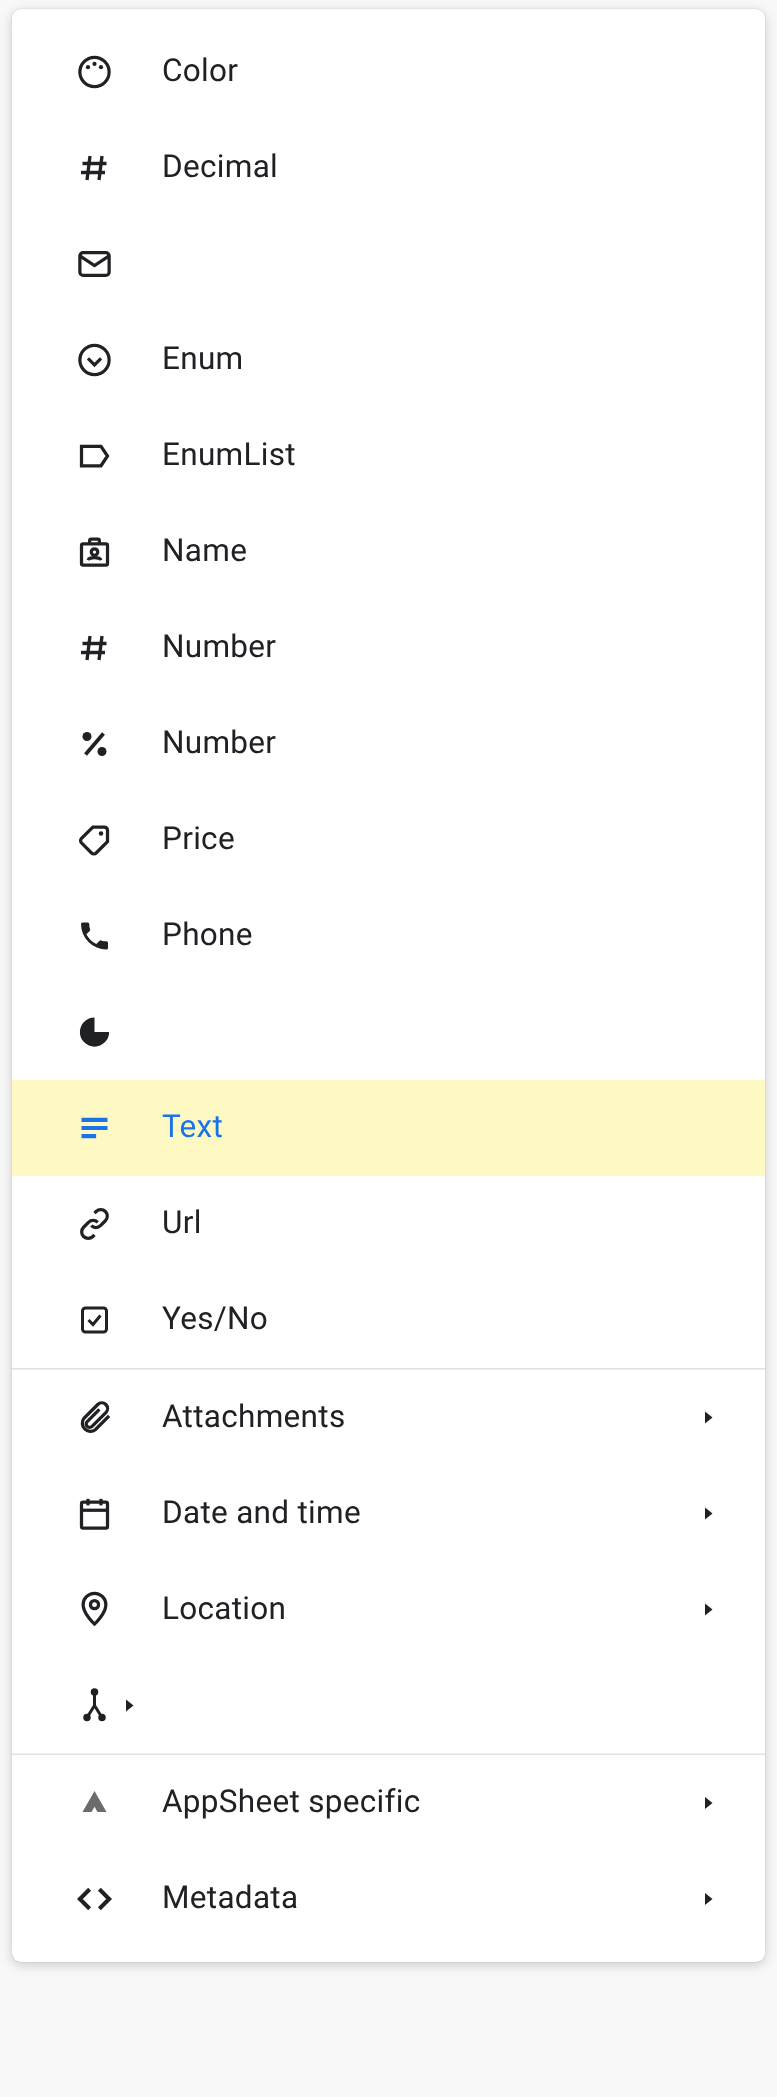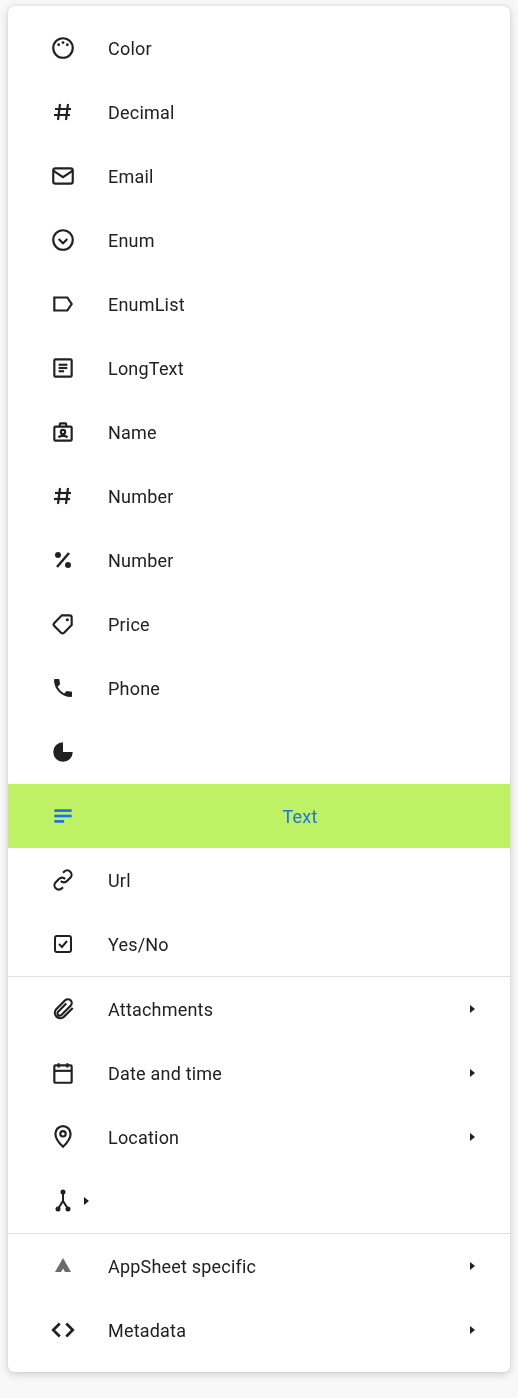--- a/index.html
+++ b/index.html
@@ -23,36 +23,35 @@
     }
     .item {
       display: flex;
       align-items: center;
       height: 64px;
       padding: 0 18px 0 40px;
       cursor: pointer;
       position: relative;
     }
     .item.selected {
-      background: #bef264;
+      background: #fef9c3;
       color: #1a73e8;
-      text-align: center;
     }
     .item.selected .label { color: #1a73e8; }
     .item.selected .icon svg { stroke: #1a73e8; fill: #1a73e8; }
     .icon {
       width: 30px;
       height: 30px;
       display: flex;
       align-items: center;
       justify-content: center;
       flex-shrink: 0;
     }
     .label {
-      font-size: 18px;
+      font-size: 21px;
       color: #202124;
       margin-left: 30px;
       flex: 1;
       letter-spacing: 0.2px;
     }
     .arrow {
       width: 16px;
       height: 16px;
       display: flex;
       align-items: center;
@@ -93,49 +92,37 @@
       </span>
       <span class="label">Decimal</span>
     </div>
     <div class="item">
       <span class="icon">
         <svg width="26" height="26" viewBox="0 0 24 24" fill="none" stroke="#202124" stroke-width="2">
           <rect x="3" y="5" width="18" height="14" rx="2"></rect>
           <path d="M3 7l9 6 9-6"></path>
         </svg>
       </span>
-      <span class="label">Email</span>
     </div>
     <div class="item">
       <span class="icon">
         <svg width="26" height="26" viewBox="0 0 24 24" fill="none" stroke="#202124" stroke-width="2">
           <circle cx="12" cy="12" r="9"></circle>
           <path d="M8 11l4 4 4-4" fill="none"></path>
         </svg>
       </span>
       <span class="label">Enum</span>
     </div>
     <div class="item">
       <span class="icon">
         <svg width="26" height="26" viewBox="0 0 24 24" fill="none" stroke="#202124" stroke-width="2">
           <path d="M4 6h12l4 6-4 6H4z"></path>
         </svg>
       </span>
       <span class="label">EnumList</span>
-    </div>
-    <div class="item">
-      <span class="icon">
-        <svg width="26" height="26" viewBox="0 0 24 24" fill="none" stroke="#202124" stroke-width="2">
-          <rect x="4" y="4" width="16" height="16" rx="1"></rect>
-          <line x1="8" y1="9" x2="16" y2="9"></line>
-          <line x1="8" y1="12" x2="16" y2="12"></line>
-          <line x1="8" y1="15" x2="13" y2="15"></line>
-        </svg>
-      </span>
-      <span class="label">LongText</span>
     </div>
     <div class="item">
       <span class="icon">
         <svg width="26" height="26" viewBox="0 0 24 24" fill="none" stroke="#202124" stroke-width="2">
           <rect x="4" y="7" width="16" height="13" rx="1"></rect>
           <path d="M9 7V5a1 1 0 011-1h4a1 1 0 011 1v2"></path>
           <circle cx="12" cy="12" r="2"></circle>
           <path d="M8 17c1-2 7-2 8 0"></path>
         </svg>
       </span>

